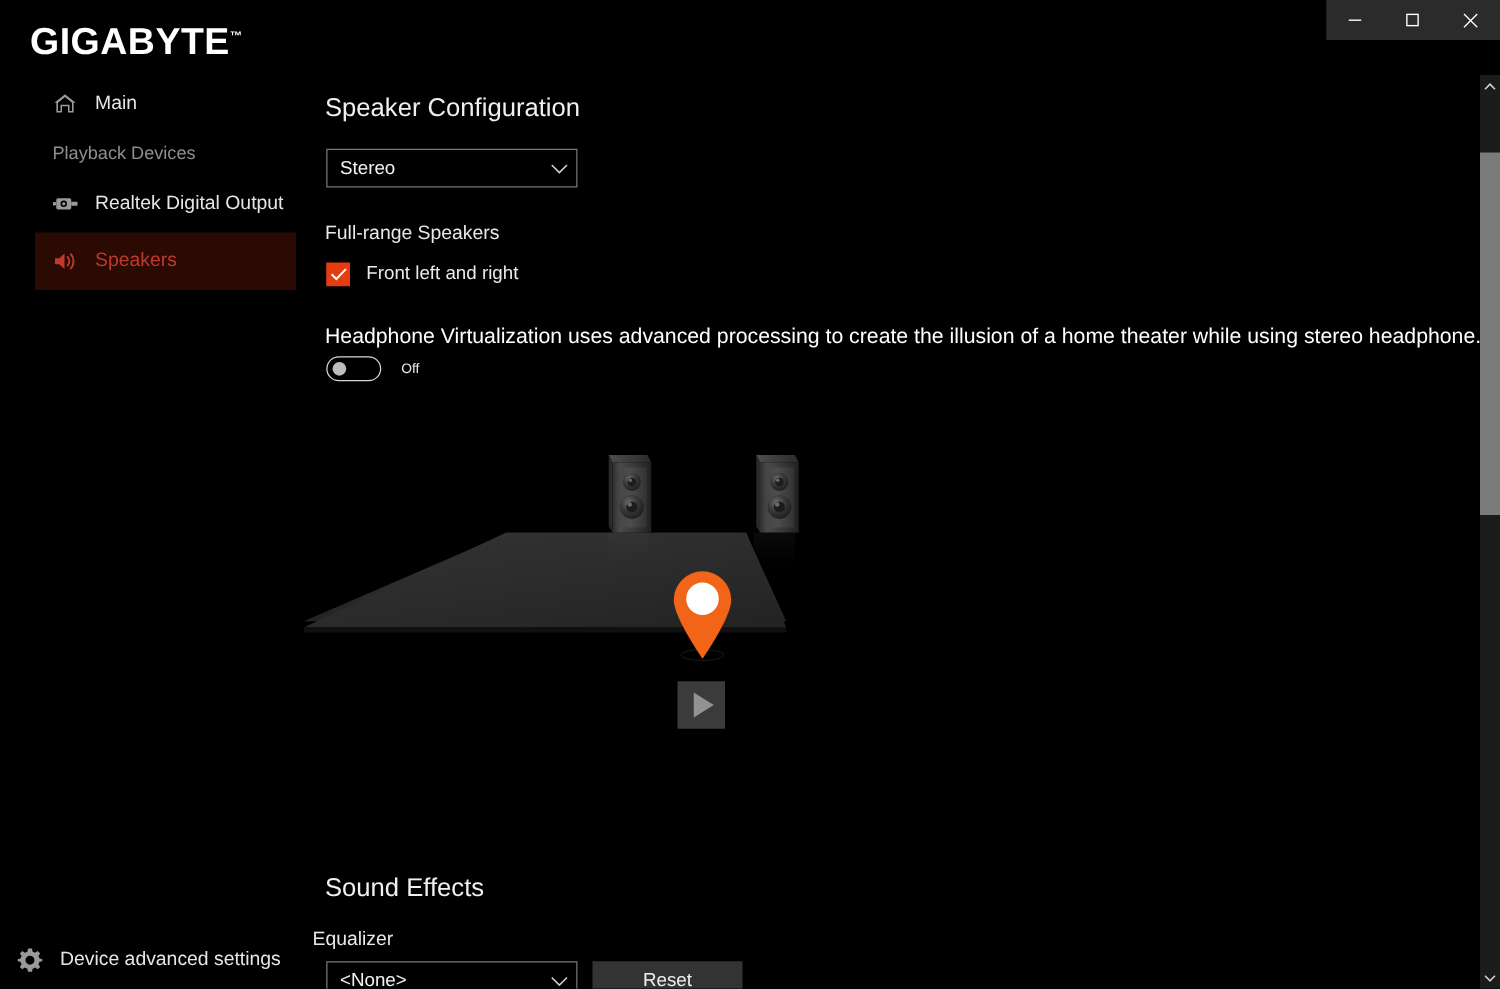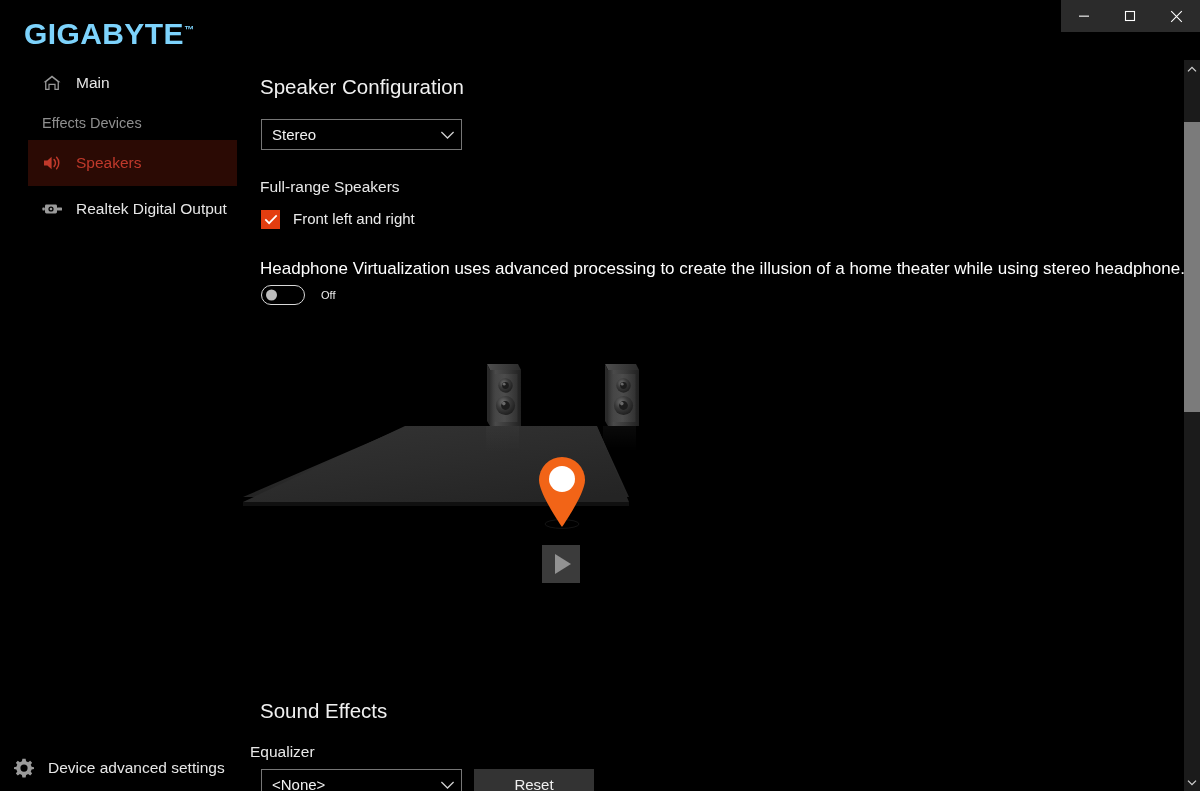--- a/index.html
+++ b/index.html
@@ -23,21 +23,21 @@
   }
   .wbtn {
     flex: 1 1 0; height: 32px; display: flex; align-items: center; justify-content: center;
     color: #ffffff; cursor: default;
   }
   .wbtn svg { display: block; }
 
   
   #logo {
     position: absolute; left: 24px; top: 19px;
-    font-size: 30px; font-weight: bold; color: #7dd3fc;
+    font-size: 30px; font-weight: bold; color: #ffffff;
     letter-spacing: 0.4px; line-height: 1;
     font-family: "Liberation Sans", sans-serif;
   }
   #logo .tm { font-size: 10px; vertical-align: super; font-weight: bold; letter-spacing: 0; }
 
   
   #sidebar {
     position: absolute; left: 0; top: 60px; width: 237px; height: 731px;
     background: #000;
     padding-left: 28px;
@@ -165,44 +165,44 @@
 
     <div class="nav-item">
       <span class="ico">
         <svg width="20" height="20" viewBox="0 0 20 20" fill="currentColor">
           <path d="M10 2.4 L1.5 9.2 L3.1 9.2 L3.1 17 L7.6 17 L7.6 11.9 L12.4 11.9 L12.4 17 L16.9 17 L16.9 9.2 L18.5 9.2 Z M10 4.6 L15.6 9.1 L15.6 15.8 L13.6 15.8 L13.6 10.7 L6.4 10.7 L6.4 15.8 L4.4 15.8 L4.4 9.1 Z"></path>
         </svg>
       </span>
       <span class="lbl">Main</span>
     </div>
 
-    <div class="section-label">Effects Devices</div>
-
-    <div class="nav-item selected">
-      <span class="ico">
-        <svg width="22" height="18" viewBox="0 0 22 18" fill="currentColor">
-          <path d="M2 6.6 L5.4 6.6 L9.6 2.8 L9.6 15.2 L5.4 11.4 L2 11.4 Z"></path>
-          <path d="M12.1 5.6 C13.9 7.4 13.9 10.6 12.1 12.4" stroke="currentColor" stroke-width="1.5" fill="none" stroke-linecap="round"></path>
-          <path d="M14.6 3.3 C17.5 6.2 17.5 11.8 14.6 14.7" stroke="currentColor" stroke-width="1.5" fill="none" stroke-linecap="round"></path>
-        </svg>
-      </span>
-      <span class="lbl">Speakers</span>
-    </div>
+    <div class="section-label">Playback Devices</div>
 
     <div class="nav-item">
       <span class="ico">
         <svg width="24" height="16" viewBox="0 0 24 16" fill="currentColor">
           <rect x="3" y="3.5" width="12" height="9" rx="1.4"></rect>
           <circle cx="9" cy="8" r="2.6" fill="#000"></circle>
           <circle cx="9" cy="8" r="1.3" fill="currentColor"></circle>
           <rect x="15" y="6.4" width="5" height="3.2" rx="0.6"></rect>
           <rect x="0.4" y="6.6" width="2.4" height="2.8" rx="0.6"></rect>
         </svg>
       </span>
       <span class="lbl">Realtek Digital Output</span>
+    </div>
+
+    <div class="nav-item selected">
+      <span class="ico">
+        <svg width="22" height="18" viewBox="0 0 22 18" fill="currentColor">
+          <path d="M2 6.6 L5.4 6.6 L9.6 2.8 L9.6 15.2 L5.4 11.4 L2 11.4 Z"></path>
+          <path d="M12.1 5.6 C13.9 7.4 13.9 10.6 12.1 12.4" stroke="currentColor" stroke-width="1.5" fill="none" stroke-linecap="round"></path>
+          <path d="M14.6 3.3 C17.5 6.2 17.5 11.8 14.6 14.7" stroke="currentColor" stroke-width="1.5" fill="none" stroke-linecap="round"></path>
+        </svg>
+      </span>
+      <span class="lbl">Speakers</span>
     </div>
 
     <div id="bottom-nav">
       <div class="nav-item">
         <span class="ico">
           <svg width="20" height="20" viewBox="0 0 20 20" fill="currentColor">
             <path d="M10 0.8 L11.6 0.8 L12.1 3.3 C12.8 3.5 13.5 3.8 14.1 4.2 L16.2 2.8 L18.1 4.7 L16.7 6.8 C17.1 7.4 17.4 8.1 17.6 8.8 L20.1 9.3 L20.1 10.9 L17.6 11.4 C17.4 12.1 17.1 12.8 16.7 13.4 L18.1 15.5 L16.2 17.4 L14.1 16 C13.5 16.4 12.8 16.7 12.1 16.9 L11.6 19.4 L10 19.4 L8.4 19.4 L7.9 16.9 C7.2 16.7 6.5 16.4 5.9 16 L3.8 17.4 L1.9 15.5 L3.3 13.4 C2.9 12.8 2.6 12.1 2.4 11.4 L-0.1 10.9 L-0.1 9.3 L2.4 8.8 C2.6 8.1 2.9 7.4 3.3 6.8 L1.9 4.7 L3.8 2.8 L5.9 4.2 C6.5 3.8 7.2 3.5 7.9 3.3 L8.4 0.8 Z M10 6.5 A3.6 3.6 0 1 0 10 13.7 A3.6 3.6 0 1 0 10 6.5 Z"></path>
           </svg>
         </span>
         <span class="lbl">Device advanced settings</span>

